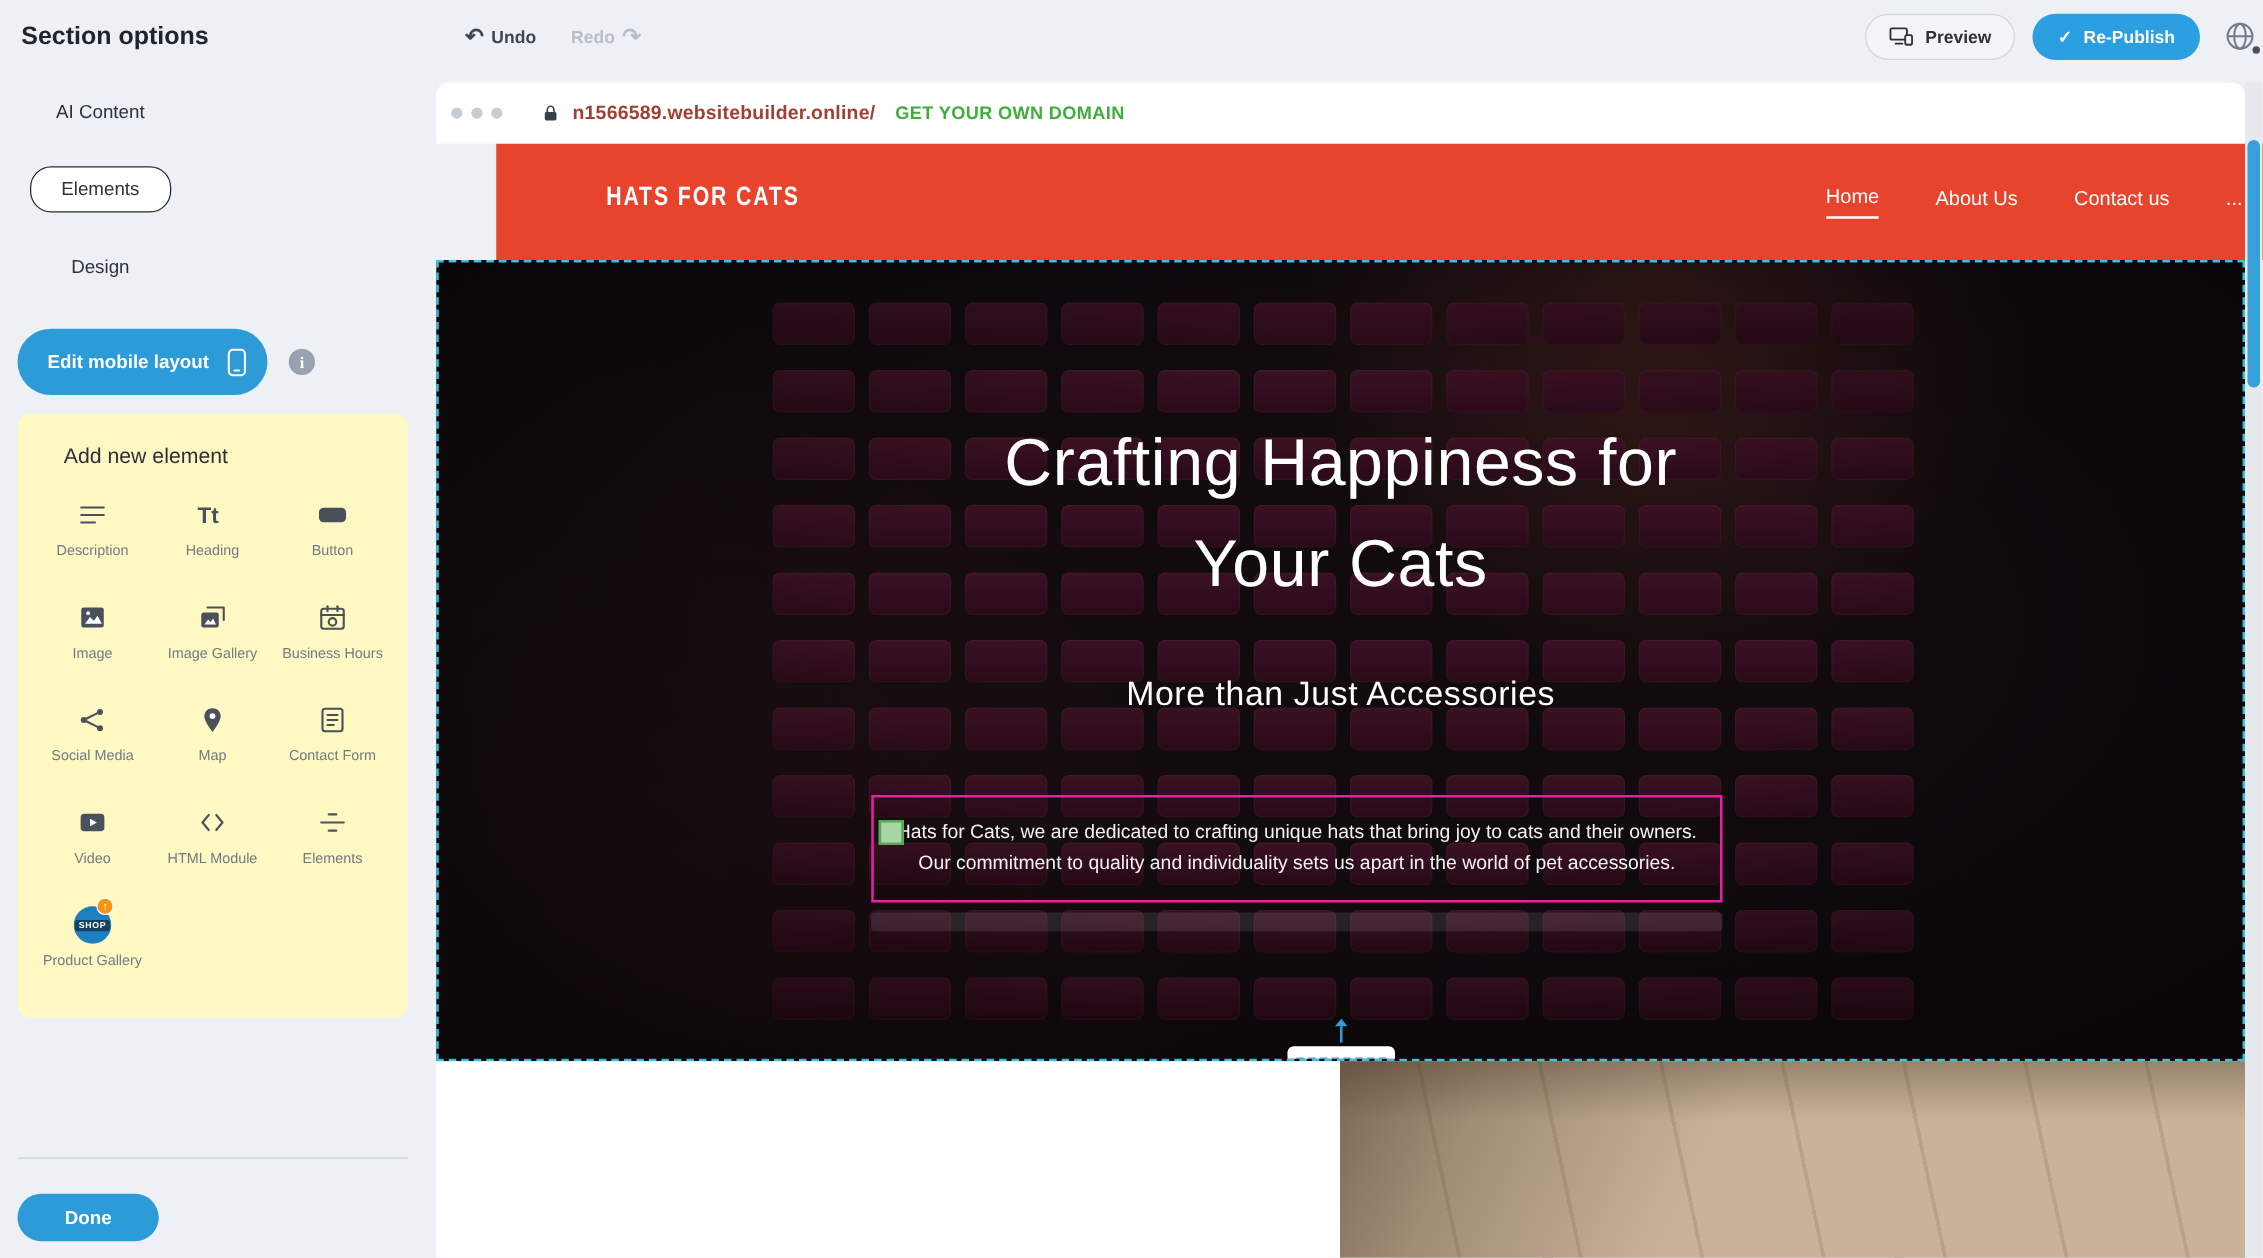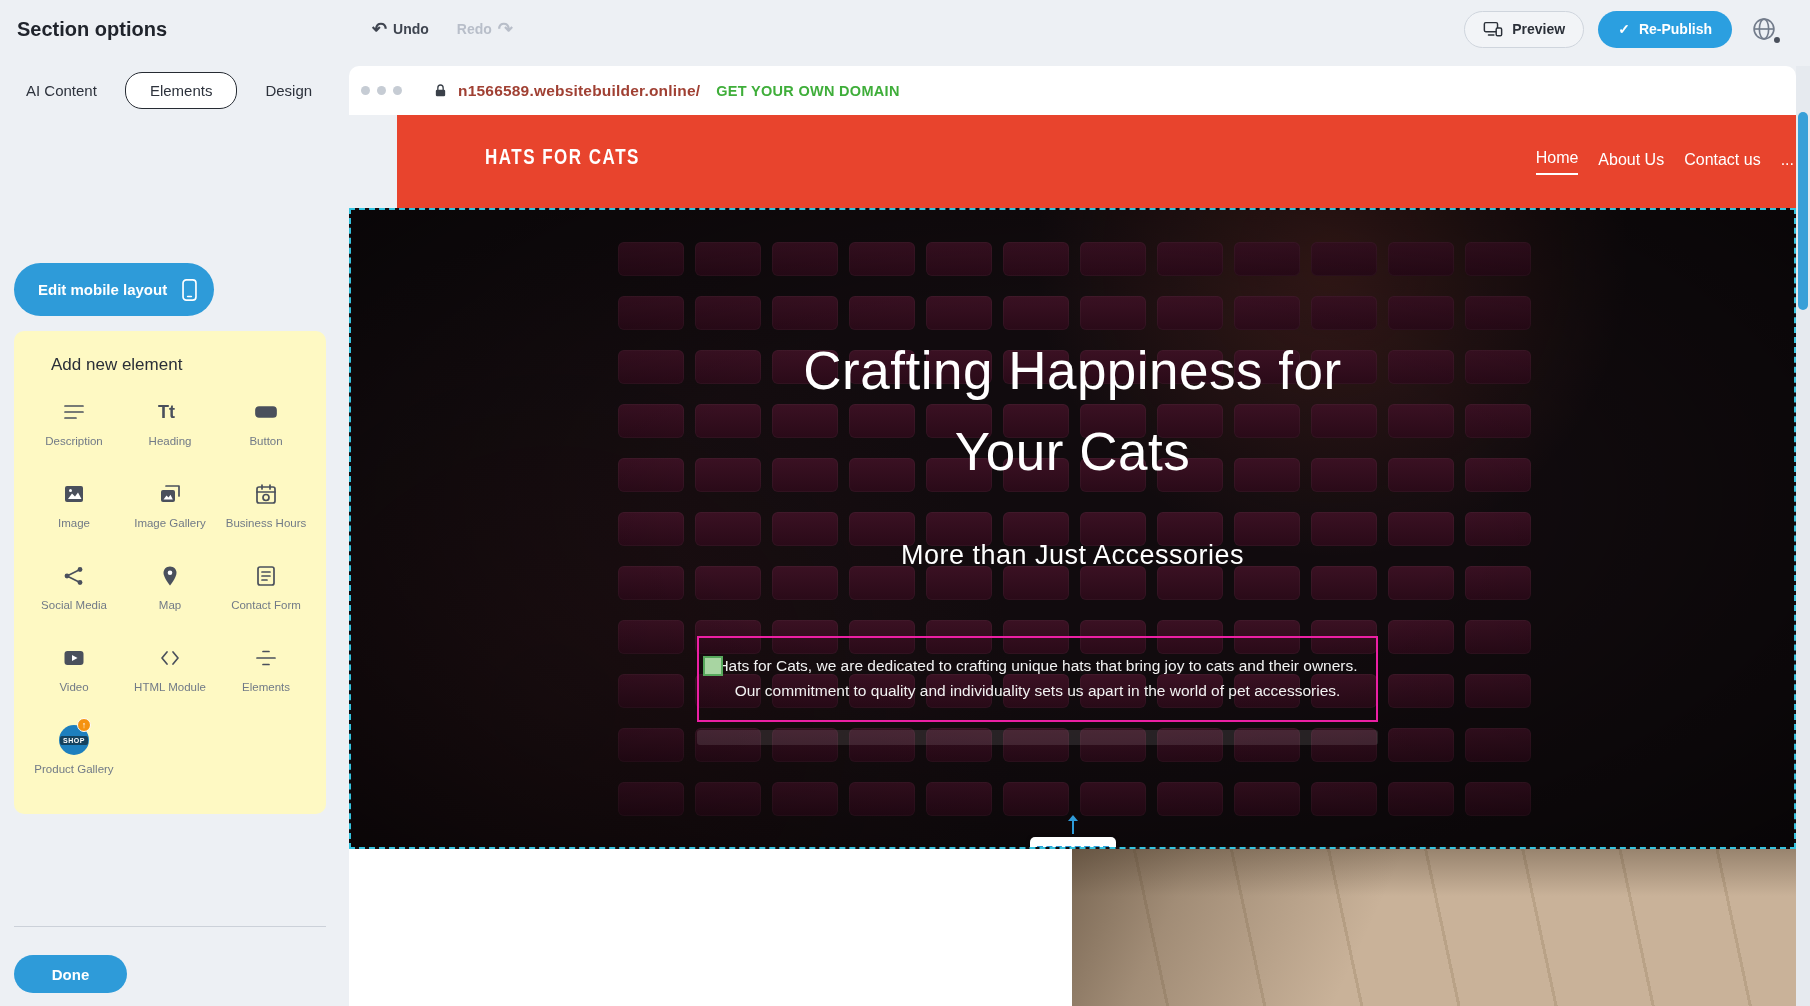--- a/index.html
+++ b/index.html
@@ -9,41 +9,41 @@
 
   
   #topbar { position:absolute; left:0; top:0; width:1810px; height:58px; }
   #page-title { position:absolute; left:17px; top:0; height:58px; line-height:58px;
                 font-size:20px; font-weight:700; color:#20242c; }
   #undo-redo { position:absolute; left:372px; top:0; height:58px; display:flex; align-items:center; gap:28px; }
   .ur-item { display:flex; align-items:center; gap:6px; font-size:14px; font-weight:700; cursor:pointer; }
   #undo-btn { color:#3f4550; }
   #redo-btn { color:#b8bec9; }
   .ur-glyph { font-size:18px; line-height:1; }
-  #topbar-right { position:absolute; right:28px; top:0; height:58px; display:flex; align-items:center; gap:14px; }
+  #topbar-right { position:absolute; right:0; top:0; height:58px; display:flex; align-items:center; gap:14px; }
   #preview-btn { height:37px; padding:0 18px; border:1px solid #cfd5dd; border-radius:19px;
                  background:#f2f4f7; display:flex; align-items:center; gap:9px; cursor:pointer;
                  font-size:14px; font-weight:700; color:#2b3039; }
   #republish-btn { height:37px; padding:0 20px; border-radius:19px; background:#2b9fe0; border:none;
                    display:flex; align-items:center; gap:9px; cursor:pointer;
                    font-size:14px; font-weight:700; color:#ffffff; }
   #republish-check { font-size:14px; }
   #globe-btn { width:36px; height:36px; display:flex; align-items:center; justify-content:center; cursor:pointer; position:relative; }
   #globe-dot { position:absolute; right:2px; bottom:4px; width:6px; height:6px; border-radius:50%; background:#4a505c; }
 
   
   #sidebar { position:absolute; left:0; top:58px; width:349px; height:948px; }
-  #tabs { position:absolute; left:24px; top:14px; display:flex; align-items:center; gap:26px; }
+  #tabs { position:absolute; left:24px; top:14px; display:flex; align-items:center; gap:26px;flex-direction:column; }
   .tab { font-size:15px; color:#2d323c; padding:9px 2px; cursor:pointer; border-radius:17px; }
   .tab.active { background:#ffffff; border:1.5px solid #262b33; padding:9px 24px; font-weight:400; }
   #tip-card { position:absolute; left:14px; top:75px; width:312px; background:#ffffff; border-radius:10px;
               padding:17px 20px 20px 20px; }
   #tip-title { color:#f2a023; font-size:16px; font-weight:700; margin-bottom:9px; }
   #tip-body { color:#707a88; font-size:13.5px; line-height:1.5; }
-  #edit-mobile-row { position:absolute; left:14px; top:205px; display:flex; align-items:center; gap:17px;flex-direction:column; }
+  #edit-mobile-row { position:absolute; left:14px; top:205px; display:flex; align-items:center; gap:17px; }
   #edit-mobile-btn { height:53px; padding:0 16px 0 24px; border-radius:27px; background:#2e9bd9; border:none;
                      display:flex; align-items:center; gap:14px; cursor:pointer;
                      color:#ffffff; font-size:15px; font-weight:700; }
   #info-btn { width:21px; height:21px; border-radius:50%; background:#99a2b1; color:#ffffff;
               font-size:13px; font-weight:700; display:flex; align-items:center; justify-content:center;
               cursor:pointer; font-family:"Liberation Serif", serif; }
   #add-card { position:absolute; left:14px; top:273px; width:312px; height:483px; background:#fef9c3;
               border-radius:10px; padding:24px 12px 0 12px; }
   #add-title { font-size:17px; color:#2a2f38; margin-left:25px; margin-bottom:22px; }
   #el-grid { display:grid; grid-template-columns:repeat(3, 1fr); row-gap:22px; }
@@ -67,21 +67,21 @@
                  border-radius:10px 10px 0 0; display:flex; align-items:center; padding-left:12px; }
   .win-dot { width:9px; height:9px; border-radius:50%; background:#c6ccd4; margin-right:7px; }
   #lock-icon { margin-left:24px; margin-right:10px; display:flex; }
   #url-text { font-size:15.5px; font-weight:700; color:#a04033; letter-spacing:0.2px; }
   #domain-cta { margin-left:16px; font-size:14.5px; font-weight:700; color:#3fae3a; letter-spacing:0.3px; cursor:pointer; }
 
   
   #site-header { position:absolute; left:349px; top:115px; width:1447px; height:93px; background:#e8442d;margin-left:48px; }
   #site-logo { position:absolute; left:88px; top:33px; color:#ffffff; font-size:17px; font-weight:700;
                letter-spacing:1.5px; cursor:pointer; transform:scaleY(1.25); }
-  #site-nav { position:absolute; right:50px; top:0; height:93px; display:flex; align-items:center; gap:20px; }
+  #site-nav { position:absolute; right:50px; top:0; height:93px; display:flex; align-items:center; gap:45px; }
   .nav-item { color:#ffffff; font-size:16px; cursor:pointer; padding-bottom:4px; }
   .nav-item.active { border-bottom:2px solid #ffffff; padding-bottom:6px; }
 
   #hero { position:absolute; left:349px; top:208px; width:1447px; height:641px;
           background:
             radial-gradient(circle at 68% 8%, rgba(195,80,60,0.20), rgba(0,0,0,0) 26%),
             radial-gradient(circle at 14% 78%, rgba(130,45,45,0.10), rgba(0,0,0,0) 35%),
             #110b0e;
           border:2px dashed #36c3de; overflow:hidden; }
   #hero-tile-grid { position:absolute; left:267px; top:32px; display:grid;

